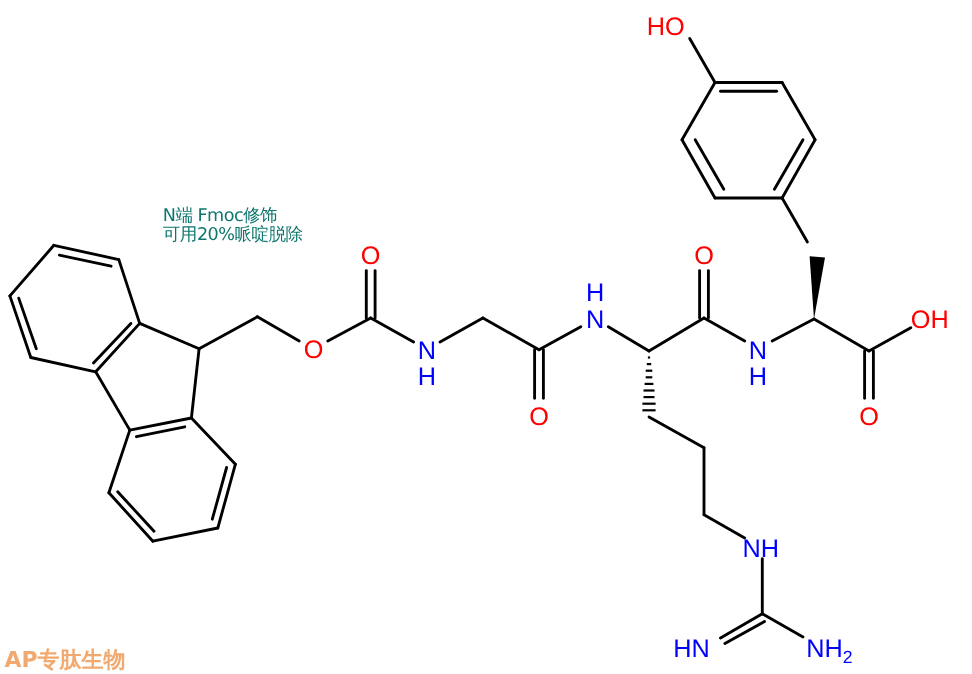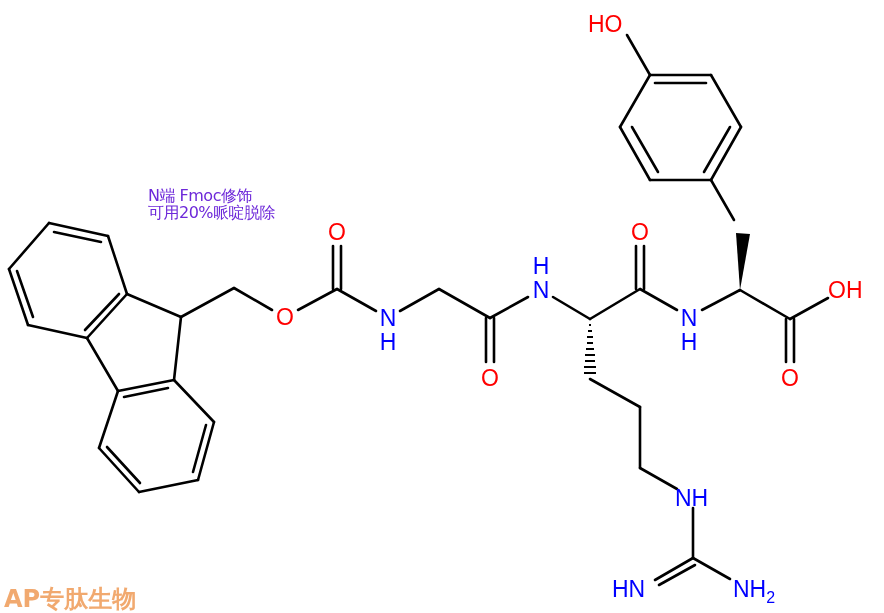--- a/index.html
+++ b/index.html
@@ -1,19 +1,19 @@
 <!DOCTYPE html>
 <html><head>
 <meta charset="utf-8">
 <style>
   html, body { margin:0; padding:0; background:#ffffff; }
   body { width:884px; height:613px; position:relative; overflow:hidden; font-family:"Liberation Sans", sans-serif; }
   #canvas { position:absolute; left:0; top:0; width:884px; height:613px; }
-  .note { position:absolute; left:148px; top:187px; font-size:16px; line-height:17px; color:#6d28d9; font-family:"DejaVu Sans","Liberation Sans", sans-serif; white-space:pre; letter-spacing:-0.5px; }
-  .watermark { position:absolute; left:4px; top:588px; font-size:24px; line-height:22px; color:#f0a060; font-weight:bold; font-family:"DejaVu Sans", sans-serif; opacity:0.9; }
+  .note { position:absolute; left:148px; top:187px; font-size:16px; line-height:17px; color:#0f766e; font-family:"DejaVu Sans","Liberation Sans", sans-serif; white-space:pre; letter-spacing:-0.5px; }
+  .watermark { position:absolute; left:4px; top:588px; font-size:20px; line-height:22px; color:#f0a060; font-weight:bold; font-family:"DejaVu Sans", sans-serif; opacity:0.9; }
   svg text { font-family:"Liberation Sans", sans-serif; font-size:23px; }
 </style>
 </head>
 <body>
 
 <div class="note"><span>N端 Fmoc修饰</span>
 <span>可用20%哌啶脱除</span></div>
 
 <svg id="canvas" viewBox="0 0 884 613" xmlns="http://www.w3.org/2000/svg">
   <g stroke="#000" stroke-width="2.6" fill="none" stroke-linecap="round">

